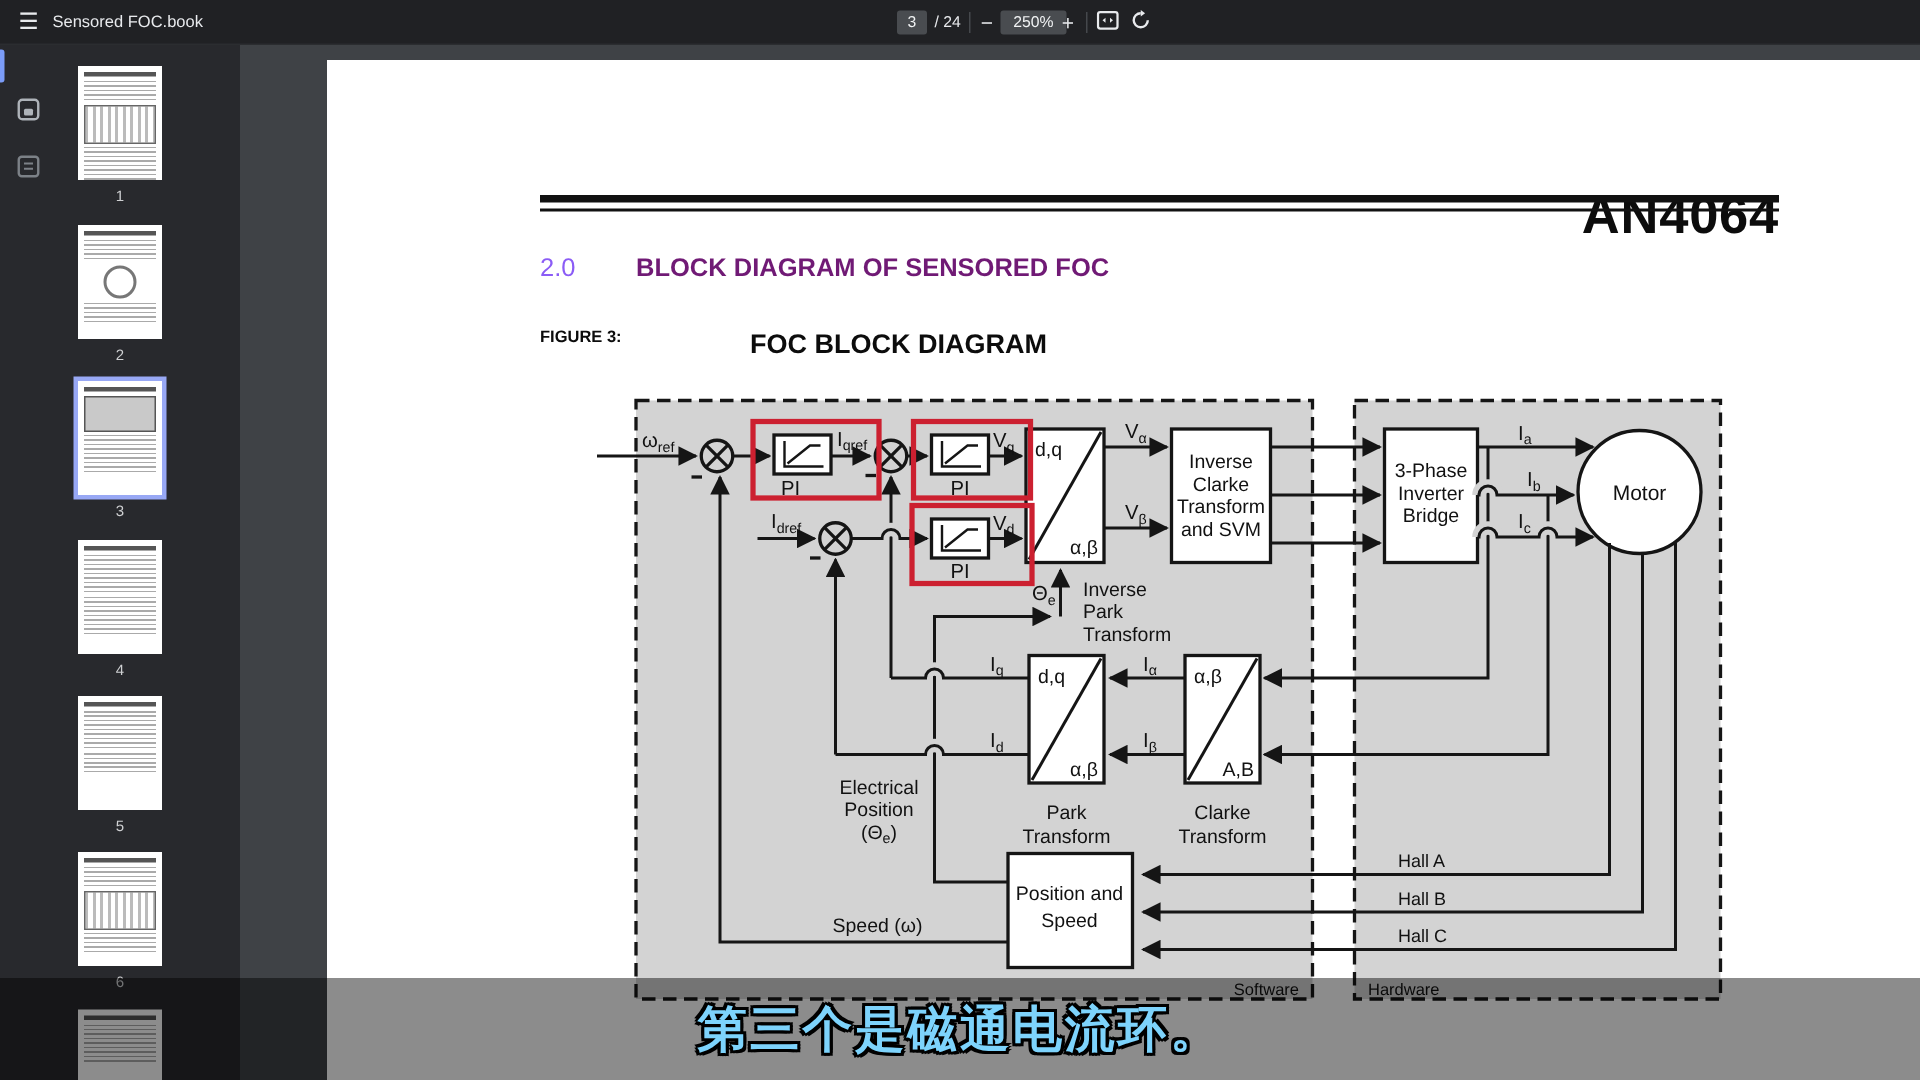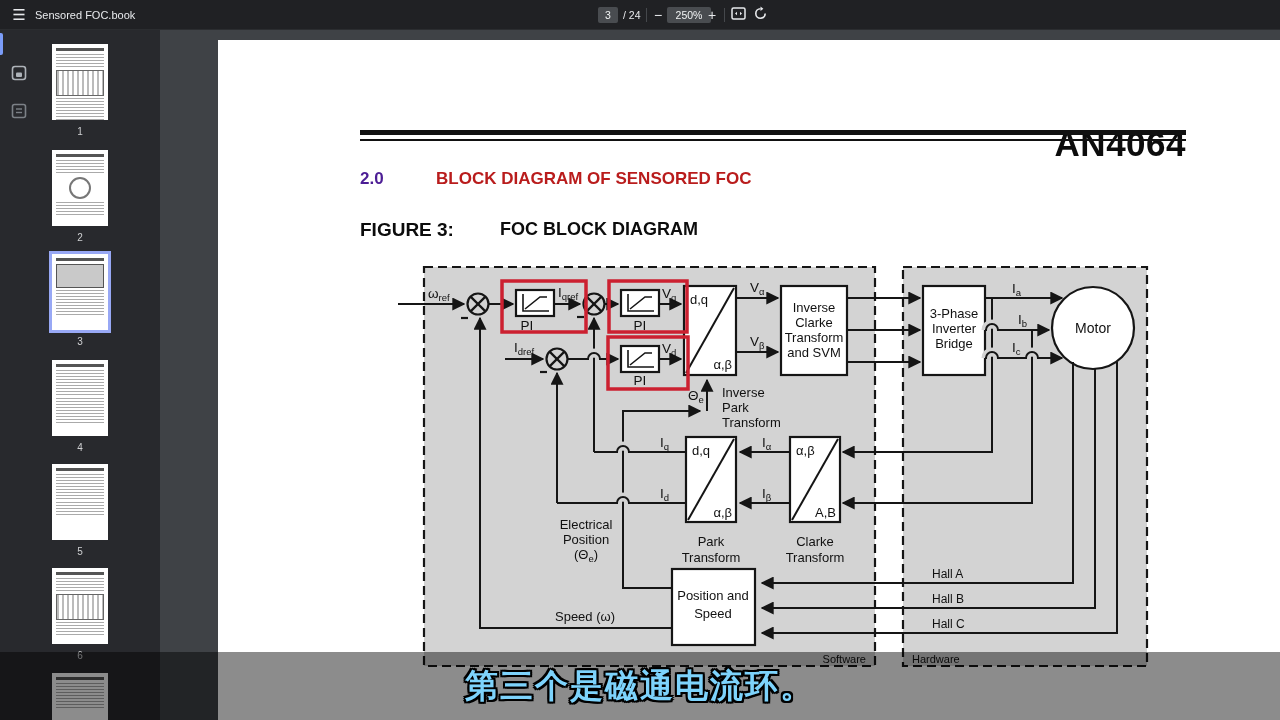--- a/index.html
+++ b/index.html
@@ -50,23 +50,23 @@
   .ta-circle { width:22px; height:22px; border:2px solid #777; border-radius:50%; margin:3px auto; }
   .ta-gray { height:24px; background:#c9c9c9; border:1px solid #555; margin:2px 0; }
 
   
   #page { position:absolute; left:218px; top:40px; width:1062px; height:680px;
           background:#fff; z-index:1; }
   #an-num { position:absolute; right:94px; top:84px; font-size:35px; font-weight:bold;
             color:#0c0c0c; letter-spacing:0.5px; }
   .rule1 { position:absolute; left:142px; right:94px; top:90px; height:5px; background:#111; }
   .rule2 { position:absolute; left:142px; right:94px; top:99px; height:2px; background:#111; }
-  #sec-row { position:absolute; left:142px; top:129px; font-size:17px; font-weight:bold; color:#4c1d95; }
-  #sec-title { position:absolute; left:206px; top:129px; font-size:17px; font-weight:bold; color:#b91c1c;margin-left:12px; }
-  #fig-row { position:absolute; left:142px; top:179px; font-size:19px; font-weight:bold; color:#0c0c0c; }
+  #sec-row { position:absolute; left:142px; top:129px; font-size:17px; font-weight:normal; color:#8b5cf6; }
+  #sec-title { position:absolute; left:206px; top:129px; font-size:17px; font-weight:bold; color:#701a75; }
+  #fig-row { position:absolute; left:142px; top:179px; font-size:11px; font-weight:bold; color:#0c0c0c; }
   #fig-title { position:absolute; left:282px; top:179px; font-size:18px; font-weight:bold; color:#0c0c0c; }
 
   
   #diagram { position:absolute; left:0; top:0; width:1280px; height:720px;
              z-index:2; pointer-events:none; }
   #diagram text { fill:#111; font-family:"Liberation Sans", sans-serif; }
   .wire { stroke:#151515; stroke-width:2; fill:none; }
   .halo { stroke:#d3d3d3; stroke-width:9; fill:none; }
   .blk  { fill:#fff; stroke:#151515; stroke-width:2.2; }
   .zone { fill:#d3d3d3; stroke:#151515; stroke-width:2.2; stroke-dasharray:9 5; }

